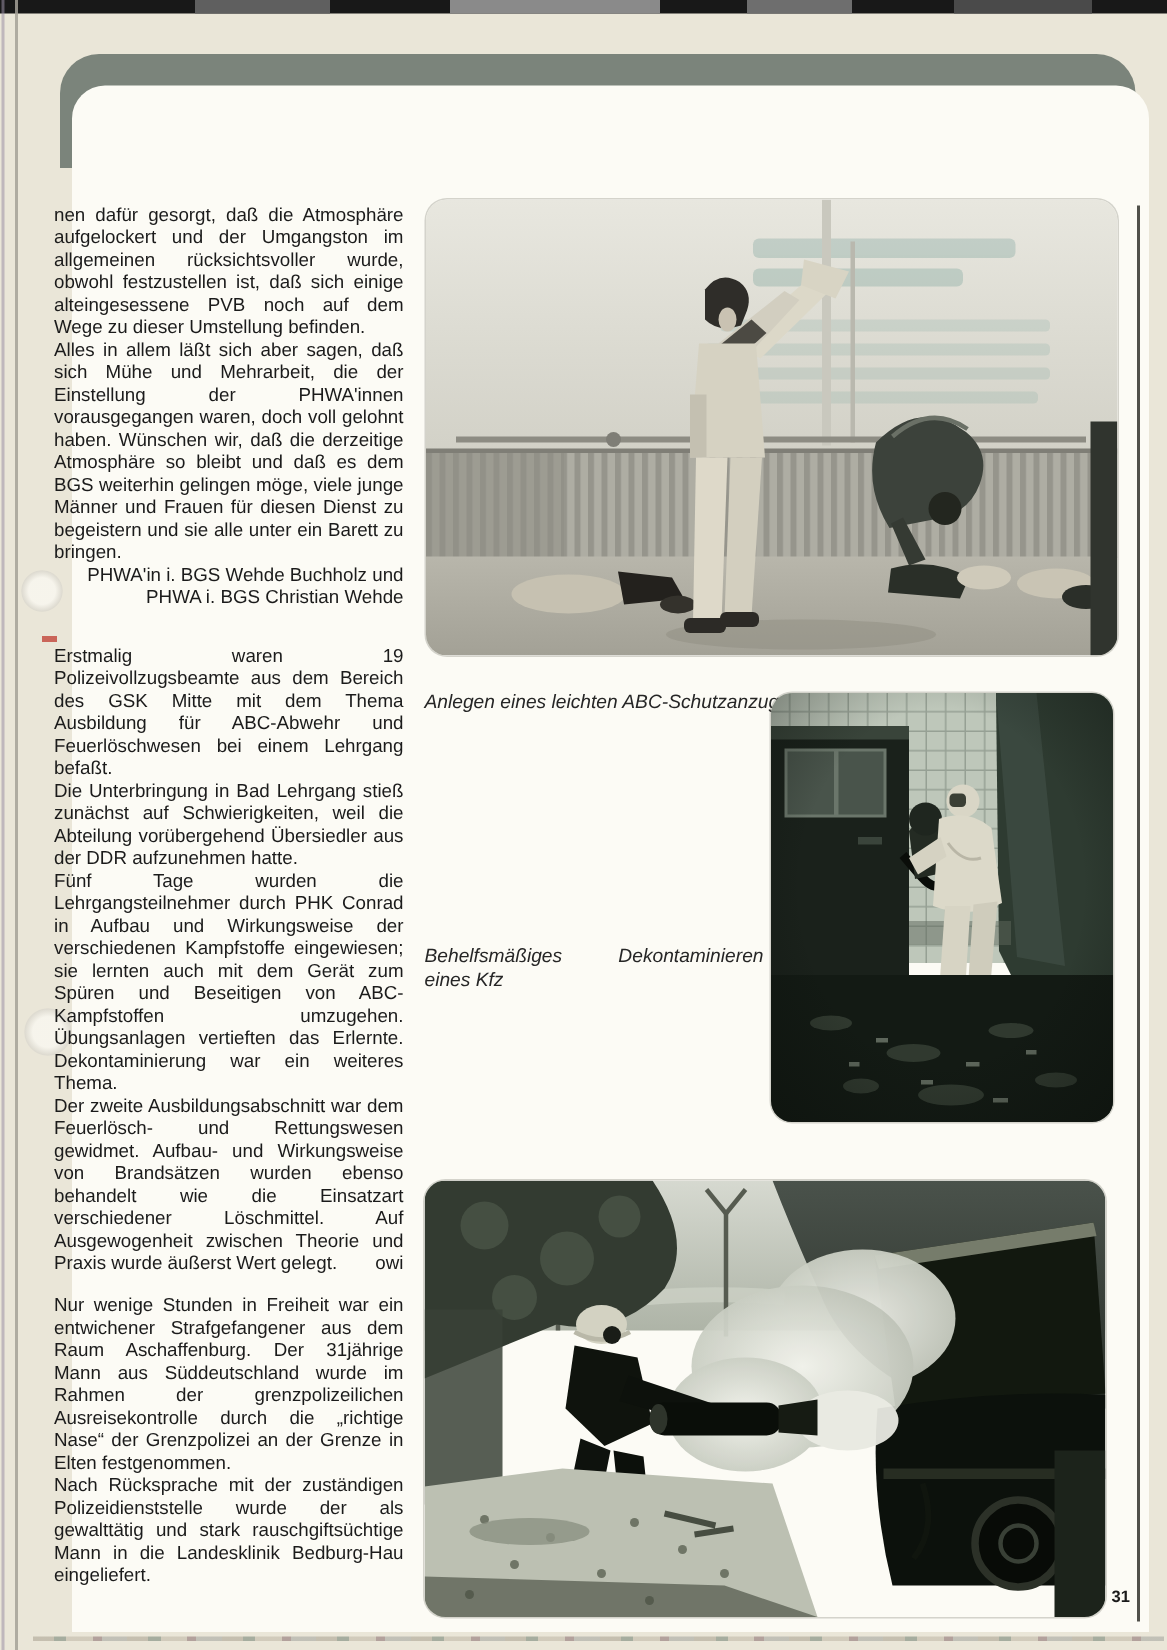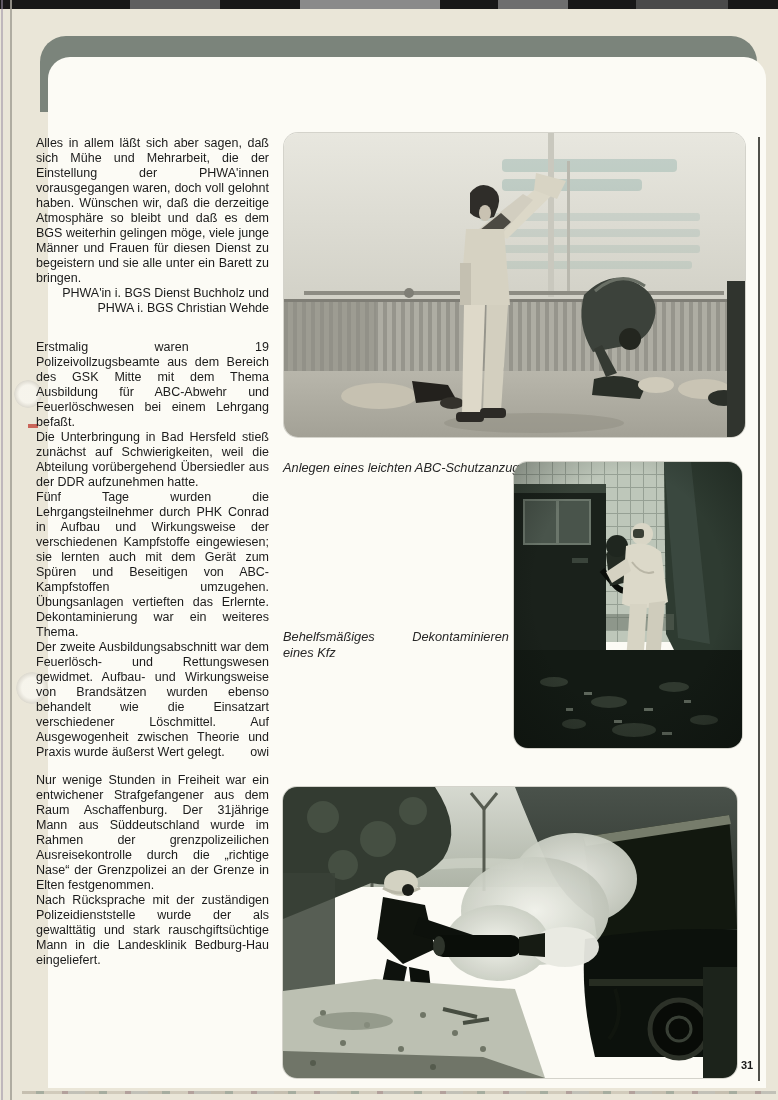--- a/index.html
+++ b/index.html
@@ -62,28 +62,29 @@
 
   <div class="grey-bar"></div>
   <div class="sheet"></div>
   <div class="right-rule"></div>
   <div class="punch p1"></div>
   <div class="punch p2"></div>
   <div class="reg-mark"></div>
   <div class="bottom-speckle"></div>
 
   <div class="col">
+    <p>nen dafür gesorgt, daß die Atmosphäre aufgelockert und der Umgangston im allgemeinen rücksichtsvoller wurde, obwohl festzustellen ist, daß sich einige alteingesessene PVB noch auf dem Wege zu dieser Umstellung befinden.</p>
     <p>Alles in allem läßt sich aber sagen, daß sich Mühe und Mehrarbeit, die der Einstellung der PHWA'innen vorausgegangen waren, doch voll gelohnt haben. Wünschen wir, daß die derzeitige Atmosphäre so bleibt und daß es dem BGS weiterhin gelingen möge, viele junge Männer und Frauen für diesen Dienst zu begeistern und sie alle unter ein Barett zu bringen.</p>
-    <p class="sig">PHWA'in i. BGS Dienst Buchholz und</p>
+    <p class="sig">PHWA'in i. BGS Wehde Buchholz und</p>
     <p class="sig">PHWA i. BGS Christian Wehde</p>
 
     <h2 class="headline">
     </h2>
     <p>Erstmalig waren 19 Polizeivollzugsbeamte aus dem Bereich des GSK Mitte mit dem Thema Ausbildung für ABC-Abwehr und Feuerlöschwesen bei einem Lehrgang befaßt.</p>
-    <p>Die Unterbringung in Bad Hersfeld stieß zunächst auf Schwierigkeiten, weil die Abteilung vorübergehend Übersiedler aus der DDR aufzunehmen hatte.</p>
+    <p>Die Unterbringung in Bad Lehrgang stieß zunächst auf Schwierigkeiten, weil die Abteilung vorübergehend Übersiedler aus der DDR aufzunehmen hatte.</p>
     <p>Fünf Tage wurden die Lehrgangsteilnehmer durch PHK Conrad in Aufbau und Wirkungsweise der verschiedenen Kampfstoffe eingewiesen; sie lernten auch mit dem Gerät zum Spüren und Beseitigen von ABC-Kampfstoffen umzugehen. Übungsanlagen vertieften das Erlernte. Dekontaminierung war ein weiteres Thema.</p>
     <div class="para-wrap">
       <p>Der zweite Ausbildungsabschnitt war dem Feuerlösch- und Rettungswesen gewidmet. Aufbau- und Wirkungsweise von Brandsätzen wurden ebenso behandelt wie die Einsatzart verschiedener Löschmittel. Auf Ausgewogenheit zwischen Theorie und Praxis wurde äußerst Wert gelegt.</p>
       <span class="byline-inline">owi</span>
     </div>
 
     <h2 class="headline h2b">
     </h2>
     <p>Nur wenige Stunden in Freiheit war ein entwichener Strafgefangener aus dem Raum Aschaffenburg. Der 31jährige Mann aus Süddeutschland wurde im Rahmen der grenzpolizeilichen Ausreisekontrolle durch die „richtige Nase“ der Grenzpolizei an der Grenze in Elten festgenommen.</p>
     <p>Nach Rücksprache mit der zuständigen Polizeidienststelle wurde der als gewalttätig und stark rauschgiftsüchtige Mann in die Landesklinik Bedburg-Hau eingeliefert.</p>

